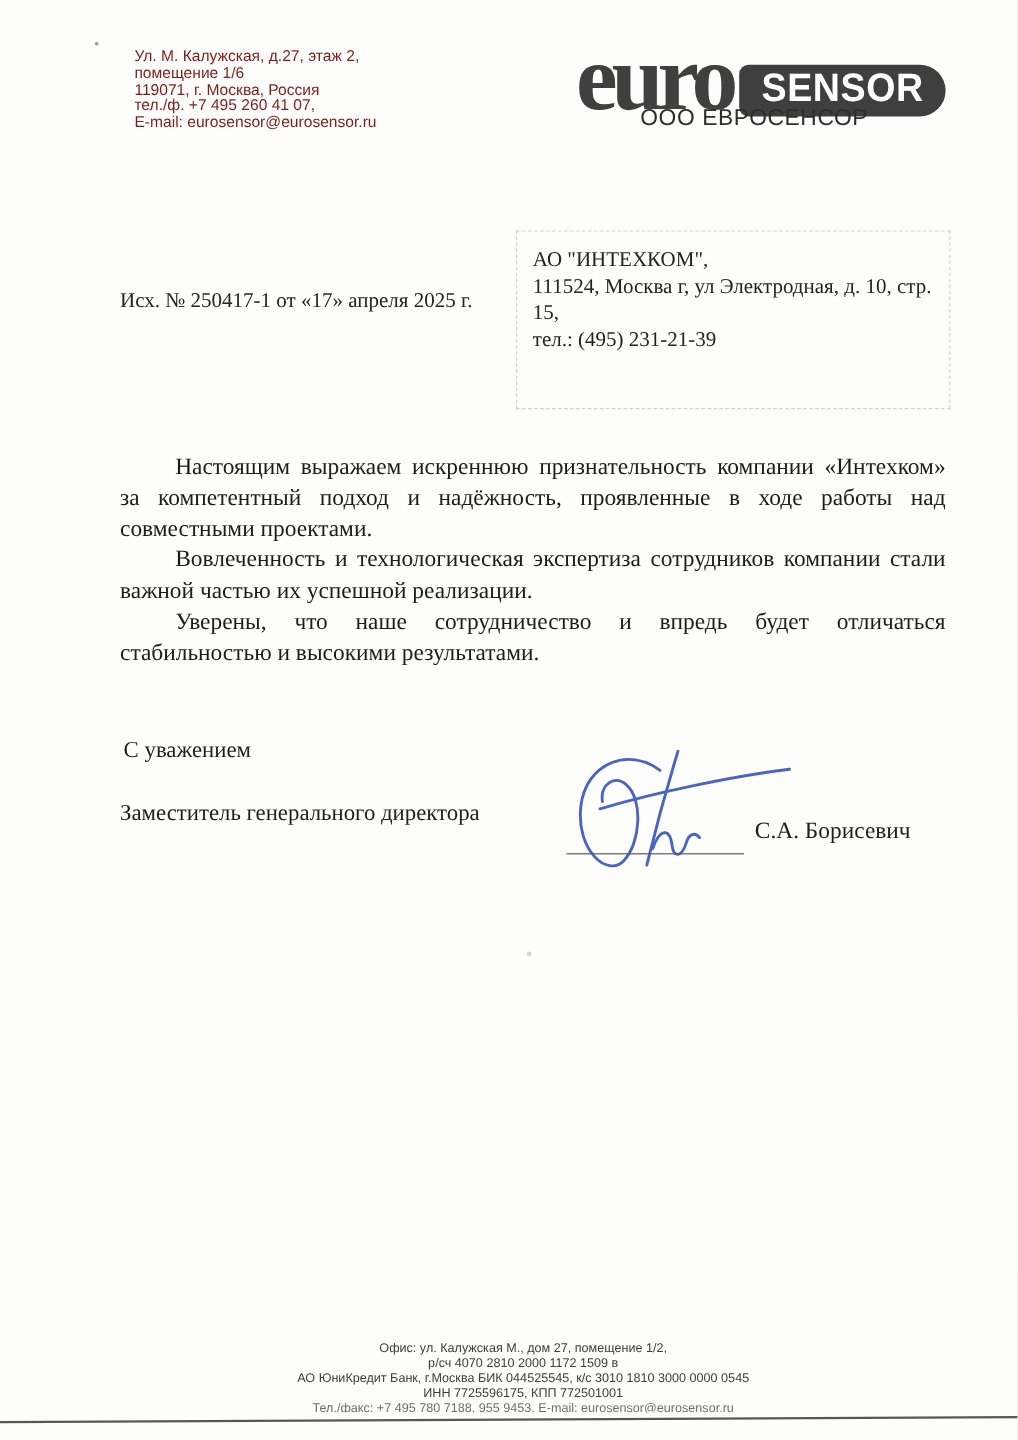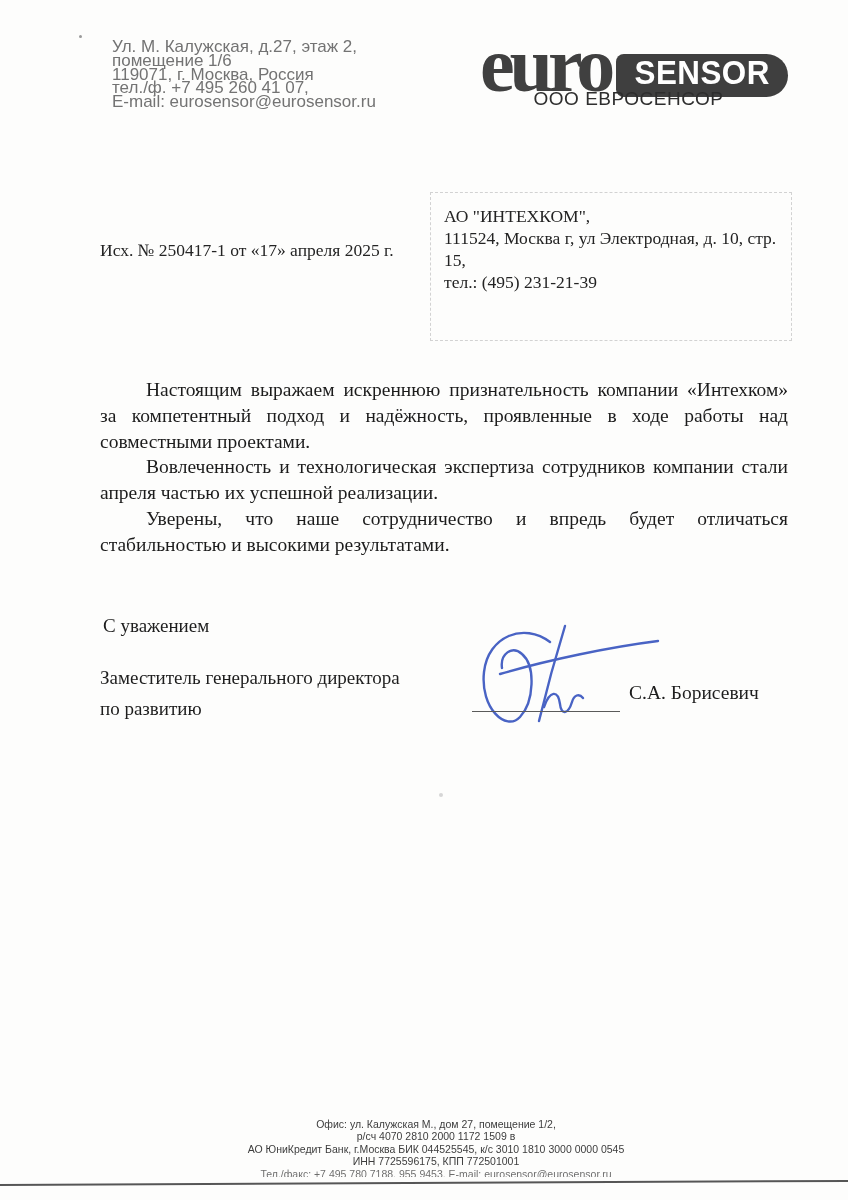--- a/index.html
+++ b/index.html
@@ -13,23 +13,23 @@
     overflow: hidden;
     font-family: "Liberation Serif", serif;
     color: #1e1e1e;
   }
 
   
   .sender {
     position: absolute;
     left: 112px; top: 40px;
     font-family: "Liberation Sans", sans-serif;
-    font-size: 17px;
+    font-size: 13px;
     line-height: 13.8px;
-    color: #737373;
+    color: #7f1d1d;
   }
 
   
   .logo-euro {
     position: absolute;
     left: 480px; top: 33px;
     font-family: Liberation Serif, serif;
     font-weight: bold;
     font-size: 78px;
     line-height: 64px;
@@ -195,28 +195,27 @@
   <div class="ref-line">Исх. № 250417-1 от «17» апреля 2025 г.</div>
 
   <div class="recipient-box">
     <div>АО "ИНТЕХКОМ",</div>
     <div>111524, Москва г, ул Электродная, д. 10, стр. 15,</div>
     <div>тел.: (495) 231-21-39</div>
   </div>
 
   <div class="body-text">
     <p>Настоящим выражаем искреннюю признательность компании «Интехком» за компетентный подход и надёжность, проявленные в ходе работы над совместными проектами.</p>
-    <p>Вовлеченность и технологическая экспертиза сотрудников компании стали апреля частью их успешной реализации.</p>
+    <p>Вовлеченность и технологическая экспертиза сотрудников компании стали важной частью их успешной реализации.</p>
     <p>Уверены, что наше сотрудничество и впредь будет отличаться стабильностью и высокими результатами.</p>
   </div>
 
   <div class="salutation">С уважением</div>
   <div class="position-block">
     <div>Заместитель генерального директора</div>
-    <div>по развитию</div>
   </div>
 
   <svg class="signature-svg" viewBox="0 0 200 108" fill="none" xmlns="http://www.w3.org/2000/svg">
     <g stroke="#3a57c0" stroke-width="2.4" stroke-linecap="round" fill="none" opacity="0.92">
       <path d="M 88,22 C 62,2 26,16 22,52 C 18,88 44,112 58,97 C 72,82 74,46 60,34 C 50,25 38,34 40,48"></path>
       <path d="M 103,6 C 95,32 84,72 77,101"></path>
       <path d="M 38,54 C 86,40 148,27 196,21"></path>
       <path d="M 82,87 C 88,70 96,70 98,84 C 99,95 106,95 110,82 C 112,75 117,73 121,78"></path>
     </g>
   </svg>

